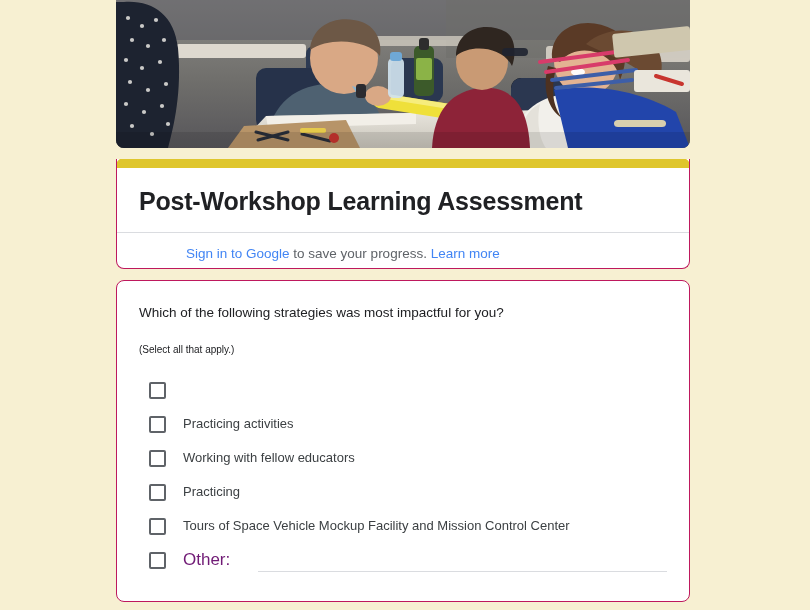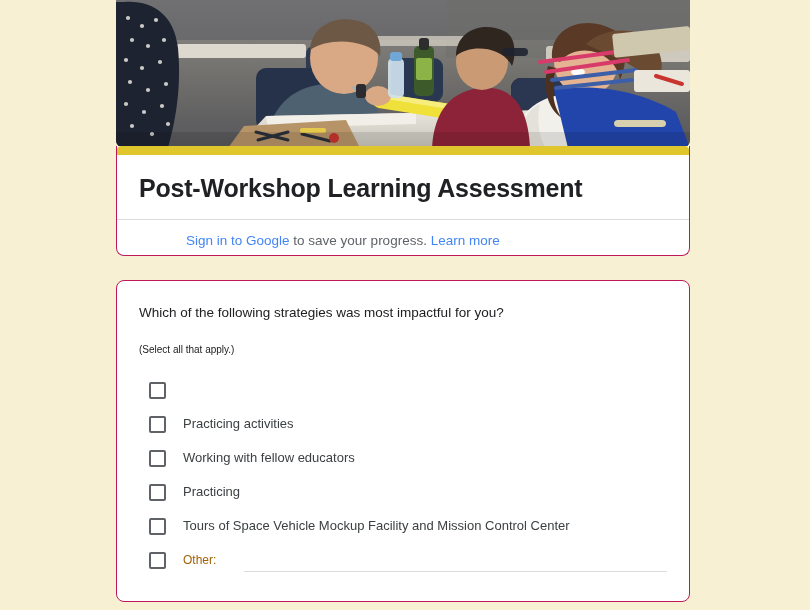--- a/index.html
+++ b/index.html
@@ -39,21 +39,21 @@
     position: absolute;
     left: 116px;
     width: 574px;
     background: #ffffff;
     border: 1px solid #be185d;
     border-radius: 8px;
     box-sizing: border-box;
   }
 
   .title-card {
-    top: 146px;
+    top: 159px;
     height: 110px;
     border-top: none;
     border-radius: 0 0 8px 8px;
     overflow: hidden;
   }
   .accent-bar {
     height: 10px;
     background: #DFC62D;
     border-radius: 8px 8px 0 0;
     margin: -1px -1px 0 -1px;
@@ -132,22 +132,22 @@
   }
 
   .other-row {
     display: flex;
     align-items: center;
     height: 34px;
     padding-left: 10px;
   }
   .other-label {
     margin-left: 17px;
-    font-size: 12px;
-    color: #a16207;
+    font-size: 17px;
+    color: #701a75;
     white-space: nowrap;
   }
   .other-input {
     margin-left: 28px;
     flex: 1 1 auto;
     height: 22px;
     border: none;
     border-bottom: 1px solid #dadce0;
     background: transparent;
     font-family: "Liberation Sans", sans-serif;

